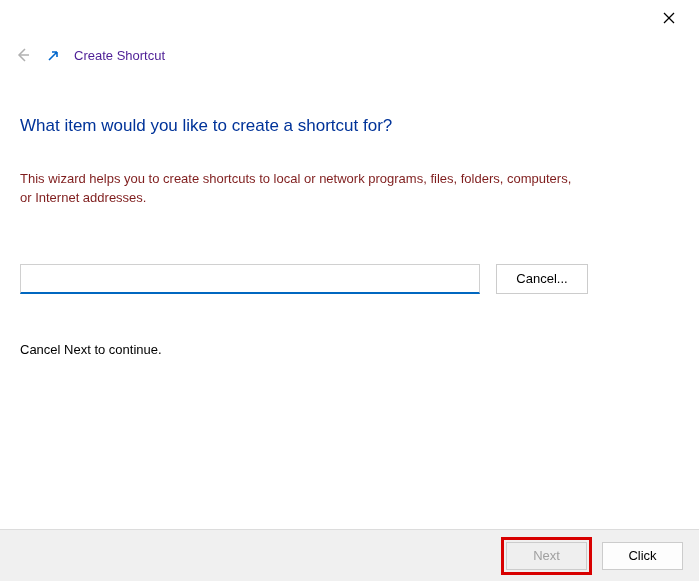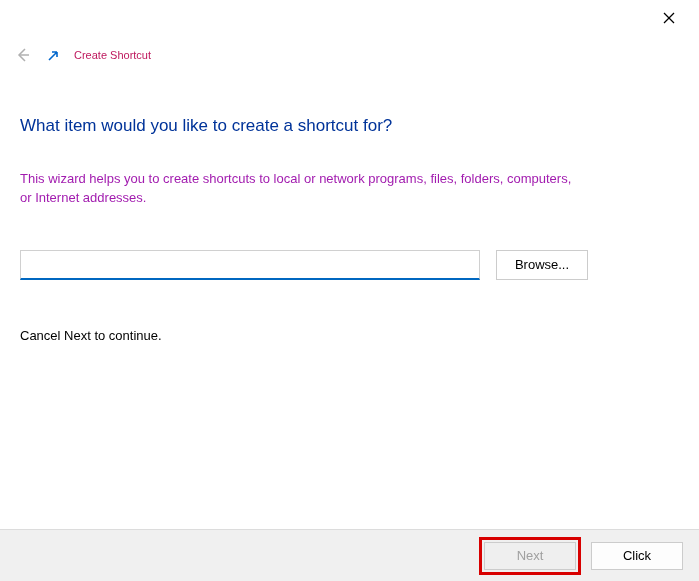--- a/index.html
+++ b/index.html
@@ -51,37 +51,37 @@
       height: 14px;
       color: #0066cc;
       display: flex;
       align-items: center;
       justify-content: center;
       font-size: 13px;
       position: relative;
       top: 1px;
     }
     .window-title {
-      font-size: 11px;
-      color: #be185d;
+      font-size: 13px;
+      color: #4c1d95;
     }
     .content {
       padding: 46px 44px 0 20px;
     }
     .heading {
       color: #003399;
       font-size: 17px;
       font-weight: 400;
       margin-bottom: 34px;
     }
     .description {
       font-size: 13px;
-      color: #a21caf;
+      color: #7f1d1d;
       line-height: 1.45;
-      margin-bottom: 42px;
+      margin-bottom: 56px;
       max-width: 560px;
     }
     .input-label {
       font-size: 13px;
       color: #000000;
       margin-bottom: 8px;
     }
     .input-row {
       display: flex;
       gap: 16px;
@@ -121,21 +121,21 @@
       height: 52px;
       background: #f0f0f0;
       border-top: 1px solid #dcdcdc;
       display: flex;
       align-items: center;
       justify-content: flex-end;
       padding-right: 16px;
       gap: 10px;
     }
     .footer-btn {
-      width: 92px;
+      width: 81px;
       height: 28px;
       border: 1px solid #cccccc;
       background: #fdfdfd;
       font-size: 13px;
       font-family: inherit;
       cursor: pointer;
     }
     .footer-btn.disabled {
       color: #a0a0a0;
       background: #efefef;
@@ -174,21 +174,21 @@
     </svg>
   </div>
   <div class="window-title">Create Shortcut</div>
 </div>
 
 <div class="content">
   <h1 class="heading">What item would you like to create a shortcut for?</h1>
   <p class="description">This wizard helps you to create shortcuts to local or network programs, files, folders, computers, or Internet addresses.</p>
   <div class="input-row">
     <input type="text" class="location-input" autofocus="" value="" style="">
-    <button class="browse-btn">Browse...</button>
+    <button class="browse-btn">Cancel...</button>
   </div>
   <div class="continue-text">Cancel Next to continue.</div>
 </div>
 
 <div class="footer">
   <span class="next-highlight">
     <button class="footer-btn disabled" disabled="">Next</button>
   </span>
   <button class="footer-btn">Click</button>
 </div>

